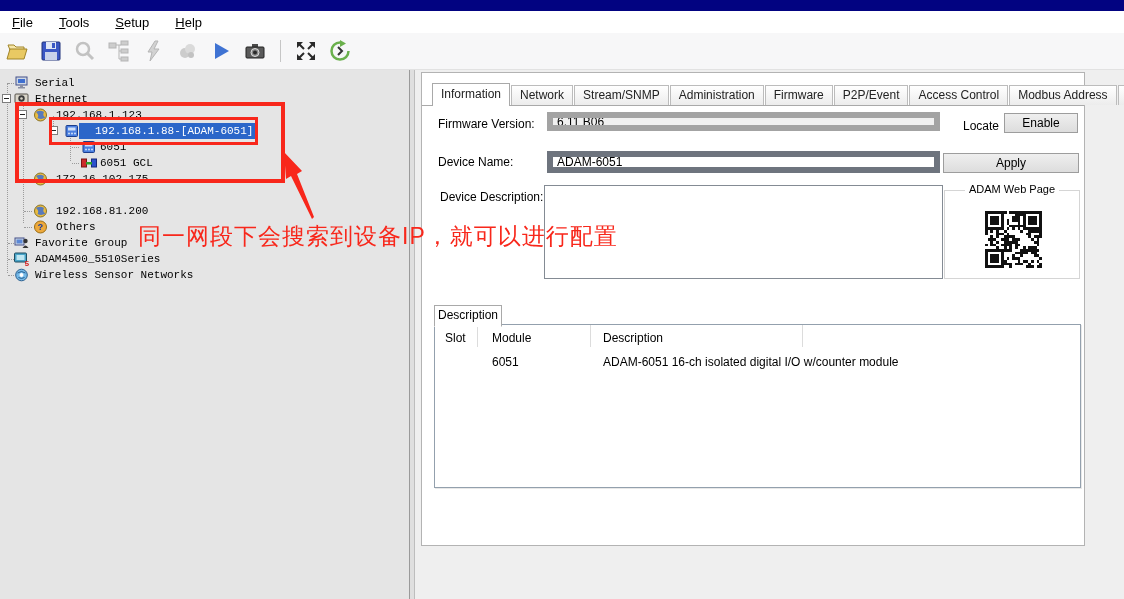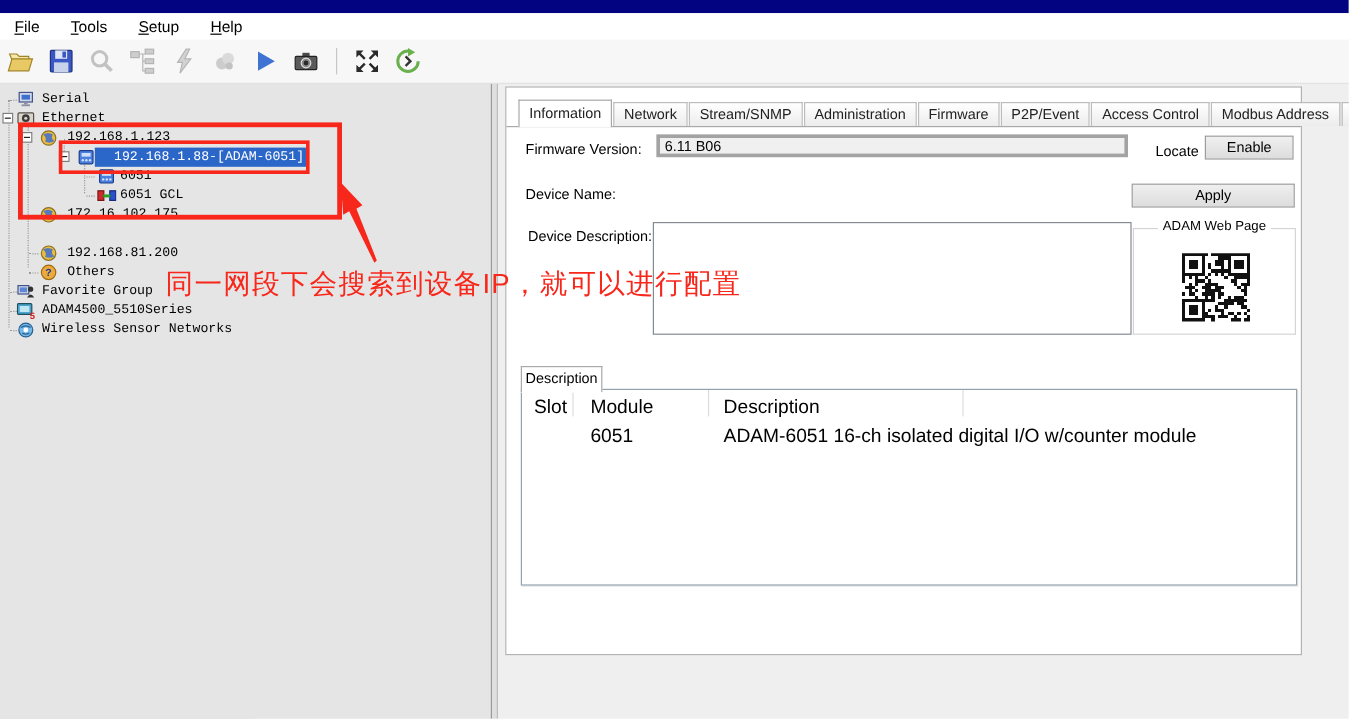--- a/index.html
+++ b/index.html
@@ -41,36 +41,36 @@
   
   .tabstrip{position:absolute;left:0;top:11px;width:100%;height:22px;border-bottom:1px solid #a9a9a9;
             padding-left:10px;display:flex;align-items:flex-end;box-sizing:border-box;font-size:12px;}
   .tab{height:19px;line-height:19px;padding:0 8px;border:1px solid #bcbcbc;border-bottom:none;
        background:linear-gradient(#ffffff,#ececec);margin-right:1px;color:#222;cursor:default;white-space:nowrap;}
   .tab.active{height:22px;line-height:21px;background:#fff;border-color:#a9a9a9;margin-bottom:-1px;}
 
   
   .lbl{position:absolute;font-size:12px;white-space:nowrap;}
   .tfield{position:absolute;font-family:"Liberation Sans",sans-serif;font-size:12px;
-          border:3px solid #a3a3a3;box-sizing:border-box;padding:0 4px;}
+          border:6px solid #a3a3a3;box-sizing:border-box;padding:0 4px;}
   .btn{position:absolute;background:linear-gradient(#efefef,#dddddd);border:1px solid #9d9d9d;
        font-size:12px;text-align:center;box-sizing:border-box;cursor:default;}
   .tarea{position:absolute;border:1px solid #848b94;background:#fff;resize:none;box-sizing:border-box;
          font-family:"Liberation Sans",sans-serif;font-size:12px;}
   .groupbox{position:absolute;border:1px solid #d5d5d5;box-sizing:border-box;}
   .gb-title{position:absolute;top:-8px;left:50%;transform:translateX(-50%);background:#fff;
             padding:0 4px;font-size:11px;white-space:nowrap;}
 
   
   .desc-tab{position:absolute;left:12px;top:232px;width:66px;height:20px;background:#fff;
             border:1px solid #a9a9a9;border-bottom:1px solid #fff;z-index:2;
             font-size:12px;line-height:19px;text-align:center;}
   .desc-box{position:absolute;left:12px;top:251px;width:645px;height:162px;border:1px solid #93a0ad;
             background:#fff;box-shadow:1px 1px 0 #e8e8e8;}
-  .lv-cell{position:absolute;font-size:16px;white-space:nowrap;}
+  .lv-cell{position:absolute;font-size:12px;white-space:nowrap;}
   .lv-div{position:absolute;top:0;width:1px;height:22px;background:#dcdcdc;}
 
   
   .red-rect-outer{position:absolute;left:15px;top:102px;width:262px;height:73px;
                   border:4px solid #f8271b;z-index:30;}
   .red-rect-inner{position:absolute;left:49px;top:117px;width:203px;height:22px;
                   border:3px solid #f8271b;z-index:31;}
   .red-arrow{position:absolute;left:270px;top:145px;z-index:32;}
   .red-text{position:absolute;left:138px;top:221px;font-size:23px;letter-spacing:1px;
             color:#f8271b;z-index:33;white-space:nowrap;font-family:"Liberation Sans",sans-serif;}
@@ -307,20 +307,21 @@
       <span class="tab">Modbus Address</span>
       <span class="tab">Cloud</span>
     </div>
 
     <span class="lbl" style="left:16px;top:44px;">Firmware Version:</span>
     <input class="tfield" style="left: 125px; top: 39px; width: 393px; height: 19px; background: rgb(240, 240, 240);" readonly="" value="6.11 B06">
     <span class="lbl" style="left:541px;top:46px;">Locate</span>
     <div class="btn" style="left:582px;top:40px;width:74px;height:20px;line-height:18px;">Enable</div>
 
     <span class="lbl" style="left:16px;top:82px;">Device Name:</span>
+    <input class="tfield" style="left: 125px; top: 78px; width: 393px; height: 22px; background: rgb(255, 255, 255); border-color: rgb(110, 116, 126);" value="ADAM-6051">
     <div class="btn" style="left:521px;top:80px;width:136px;height:20px;line-height:18px;">Apply</div>
 
     <span class="lbl" style="left:18px;top:117px;">Device Description:</span>
     <textarea class="tarea" style="left: 122px; top: 112px; width: 399px; height: 94px;"></textarea>
 
     <div class="groupbox" style="left:522px;top:117px;width:136px;height:89px;">
       <span class="gb-title">ADAM Web Page</span>
       <svg id="qr-svg" viewBox="0 0 21 21" shape-rendering="crispEdges" style="position:absolute;left:40px;top:20px;width:57px;height:57px;" fill="#111">
           <rect x="0" y="0" width="1" height="1"></rect>
           <rect x="1" y="0" width="1" height="1"></rect>

